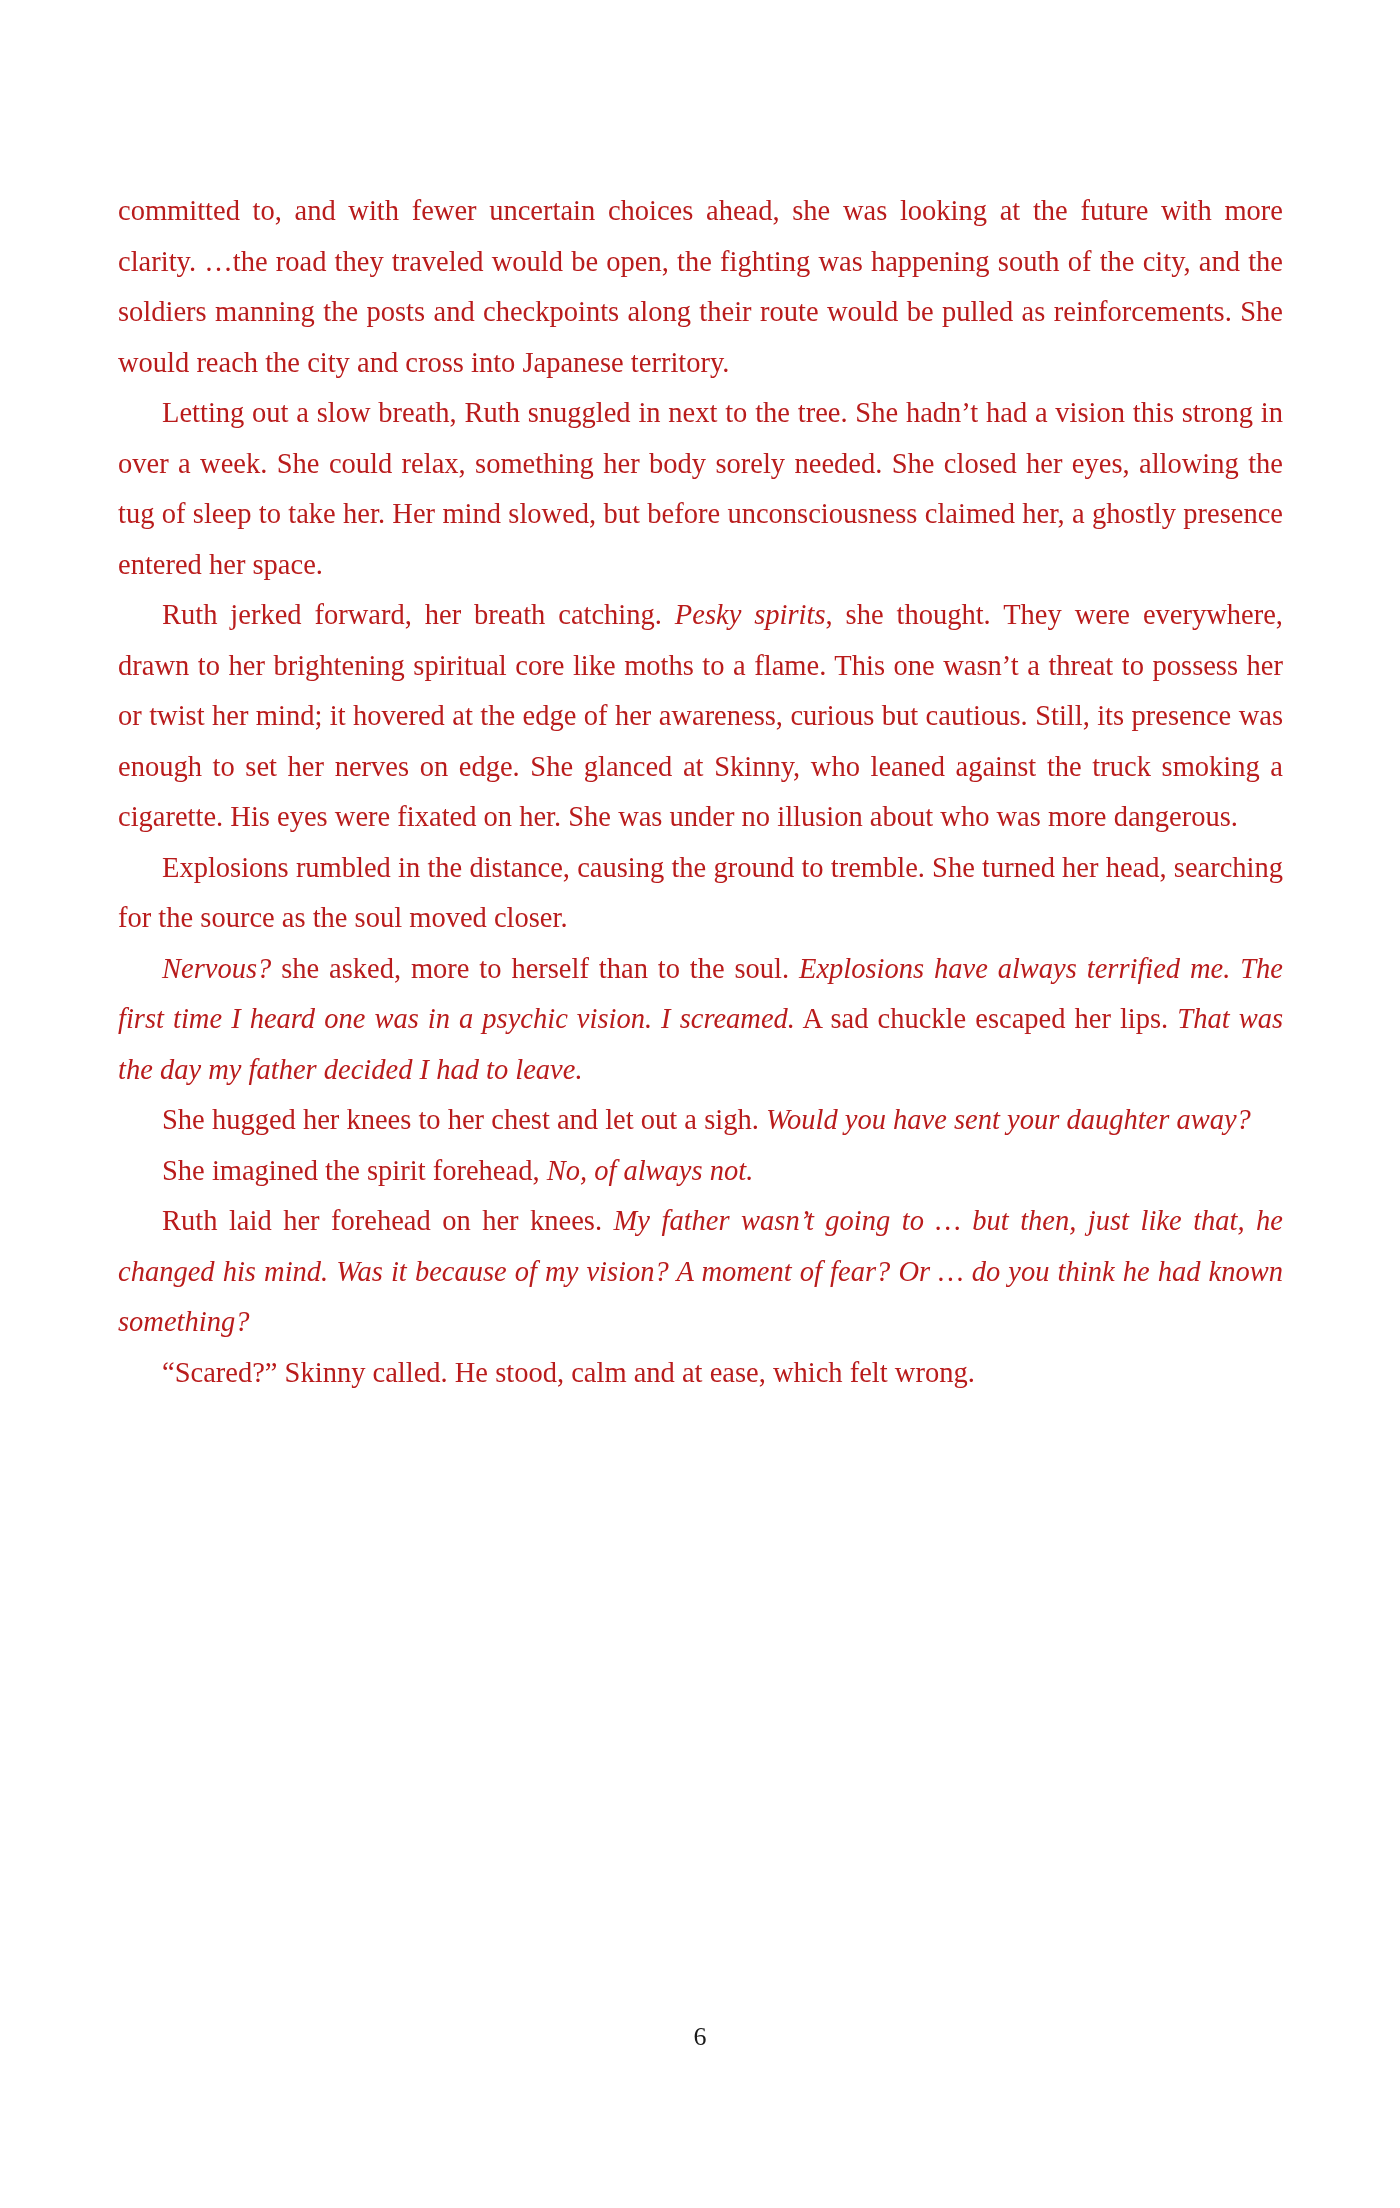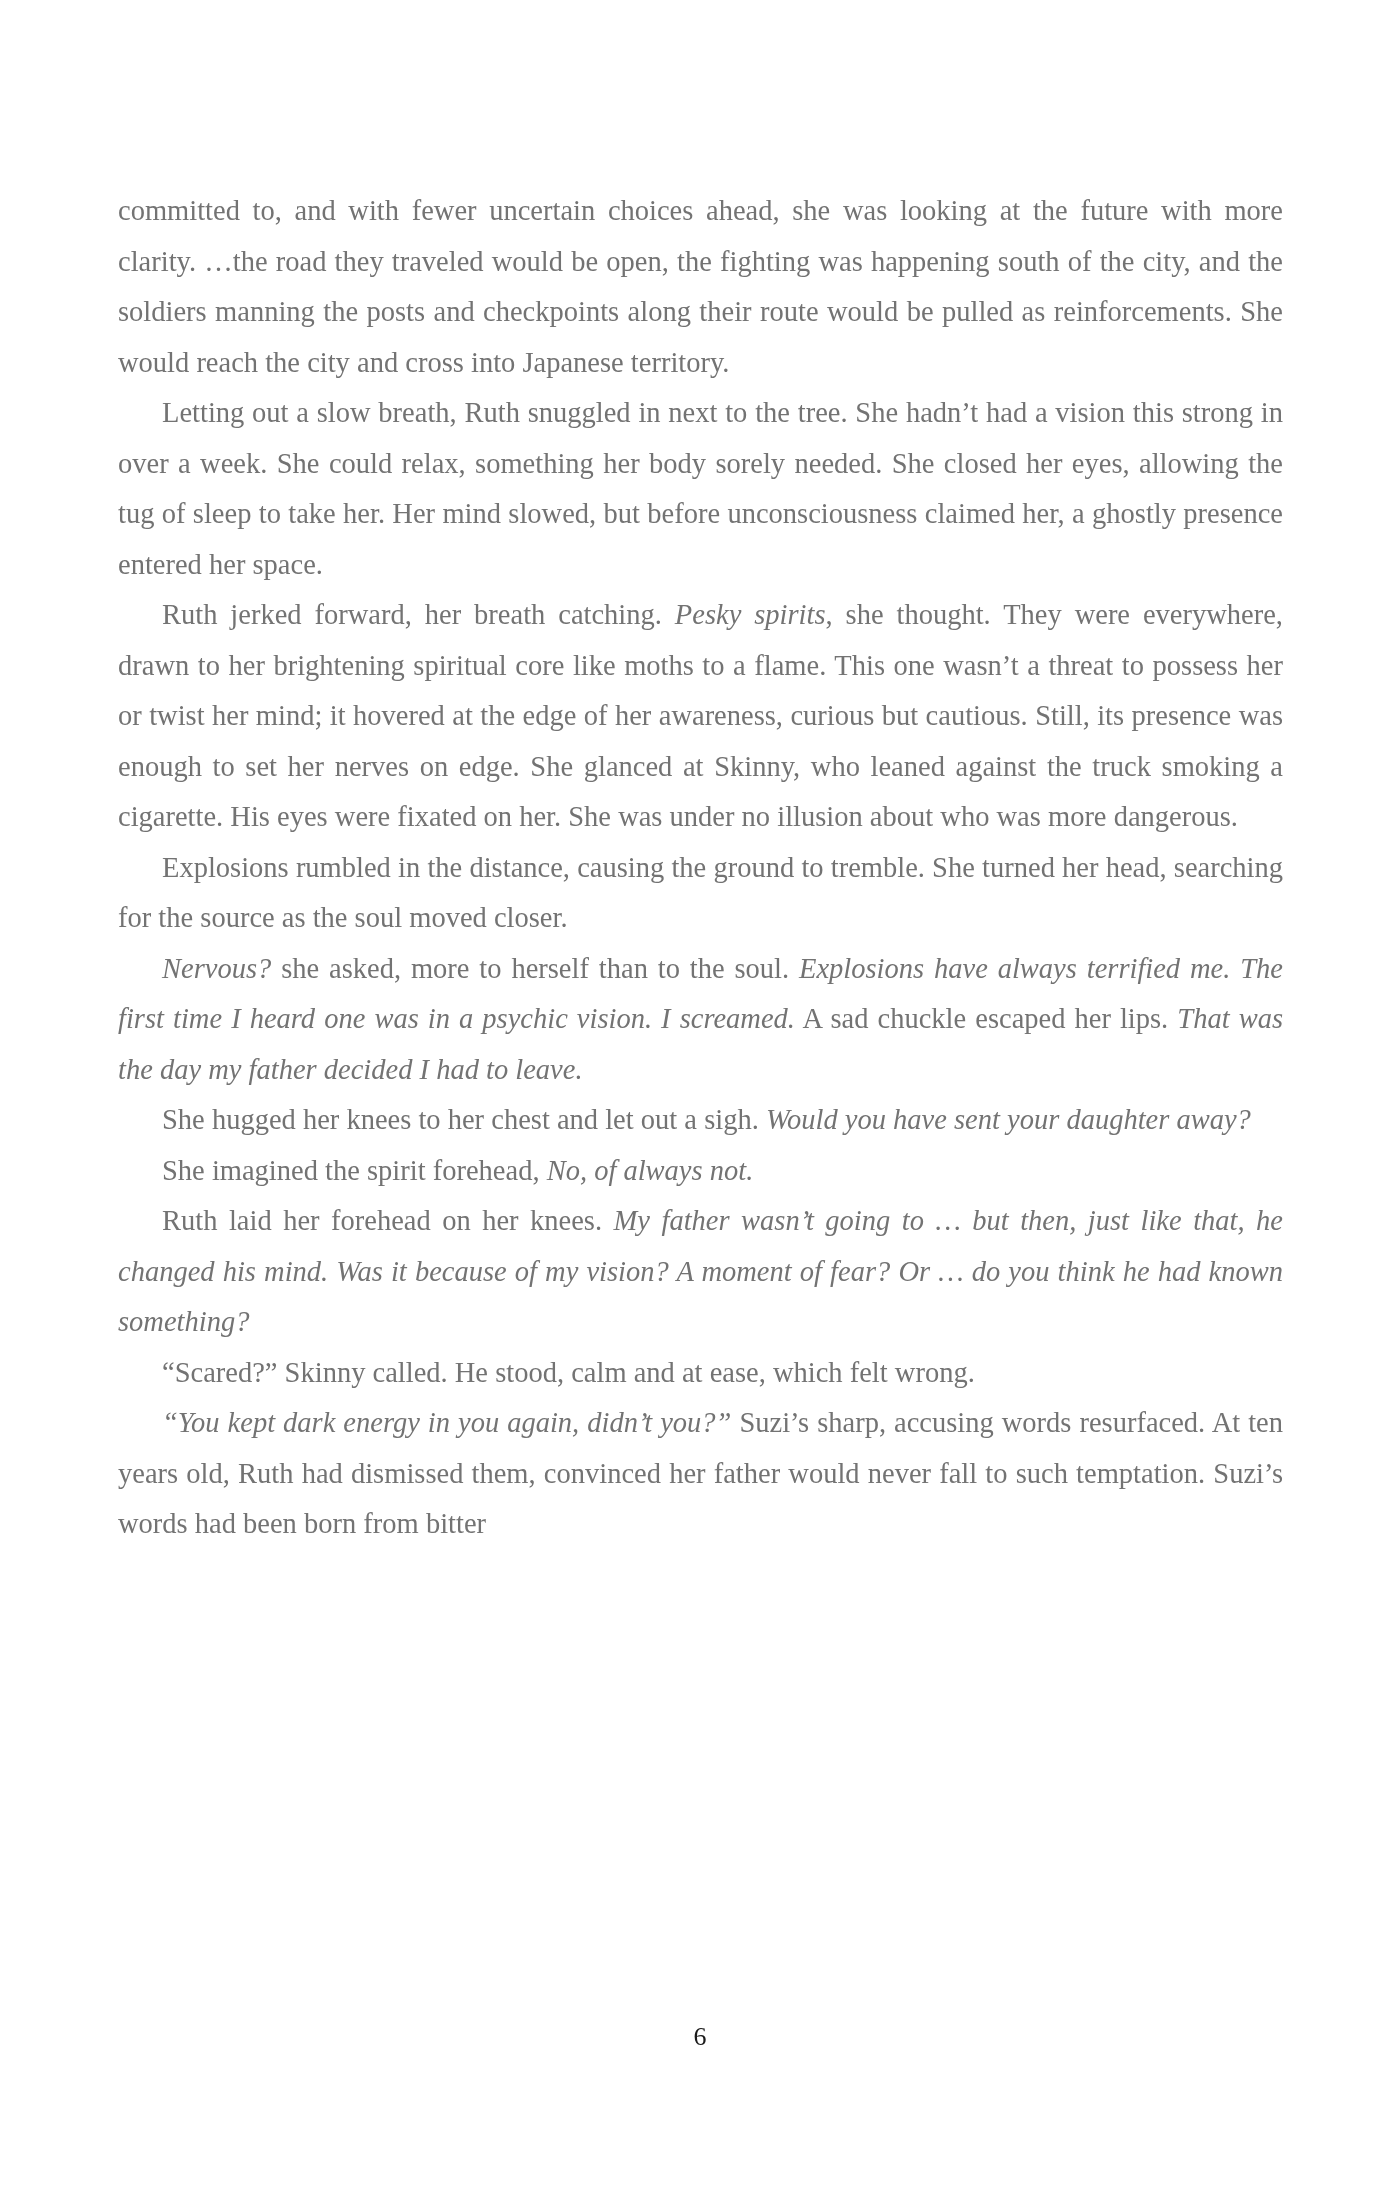--- a/index.html
+++ b/index.html
@@ -19,21 +19,21 @@
     position: absolute;
     left: 118px;
     top: 186px;
     width: 1165px;
   }
   p {
     margin: 0;
     font-family: "Liberation Serif", "DejaVu Serif", serif;
     font-size: 28.5px;
     line-height: 50.5px;
-    color: #737373;
+    color: #b91c1c;
     text-align: justify;
     text-justify: inter-word;
     hyphens: none;
   }
   p.indent {
     text-indent: 44px;
   }
   em {
     font-style: italic;
   }
@@ -55,16 +55,15 @@
   <div class="text-column" id="text-column">
       <p><span>committed to, and with fewer uncertain choices ahead, she was looking at the future with more clarity. …the road they traveled would be open, the fighting was happening south of the city, and the soldiers manning the posts and checkpoints along their route would be pulled as reinforcements. She would reach the city and cross into Japanese territory.</span></p>
       <p class="indent"><span>Letting out a slow breath, Ruth snuggled in next to the tree. She hadn’t had a vision this strong in over a week. She could relax, something her body sorely needed. She closed her eyes, allowing the tug of sleep to take her. Her mind slowed, but before unconsciousness claimed her, a ghostly presence entered her space.</span></p>
       <p class="indent"><span>Ruth jerked forward, her breath catching. </span><em>Pesky spirits</em><span>, she thought. They were everywhere, drawn to her brightening spiritual core like moths to a flame. This one wasn’t a threat to possess her or twist her mind; it hovered at the edge of her awareness, curious but cautious. Still, its presence was enough to set her nerves on edge. She glanced at Skinny, who leaned against the truck smoking a cigarette. His eyes were fixated on her. She was under no illusion about who was more dangerous.</span></p>
       <p class="indent"><span>Explosions rumbled in the distance, causing the ground to tremble. She turned her head, searching for the source as the soul moved closer.</span></p>
       <p class="indent"><em>Nervous?</em><span> she asked, more to herself than to the soul. </span><em>Explosions have always terrified me. The first time I heard one was in a psychic vision. I screamed.</em><span> A sad chuckle escaped her lips. </span><em>That was the day my father decided I had to leave.</em></p>
       <p class="indent"><span>She hugged her knees to her chest and let out a sigh. </span><em>Would you have sent your daughter away?</em></p>
       <p class="indent"><span>She imagined the spirit forehead, </span><em>No, of always not.</em></p>
       <p class="indent"><span>Ruth laid her forehead on her knees. </span><em>My father wasn’t going to … but then, just like that, he changed his mind. Was it because of my vision? A moment of fear? Or … do you think he had known something?</em></p>
       <p class="indent"><span>“Scared?” Skinny called. He stood, calm and at ease, which felt wrong.</span></p>
-      <p class="indent"><em>“You kept dark energy in you again, didn’t you?”</em><span> Suzi’s sharp, accusing words resurfaced. At ten years old, Ruth had dismissed them, convinced her father would never fall to such temptation. Suzi’s words had been born from bitter</span></p>
     </div>
   <div class="folio">6</div>
 </div>
 
 </body></html>

